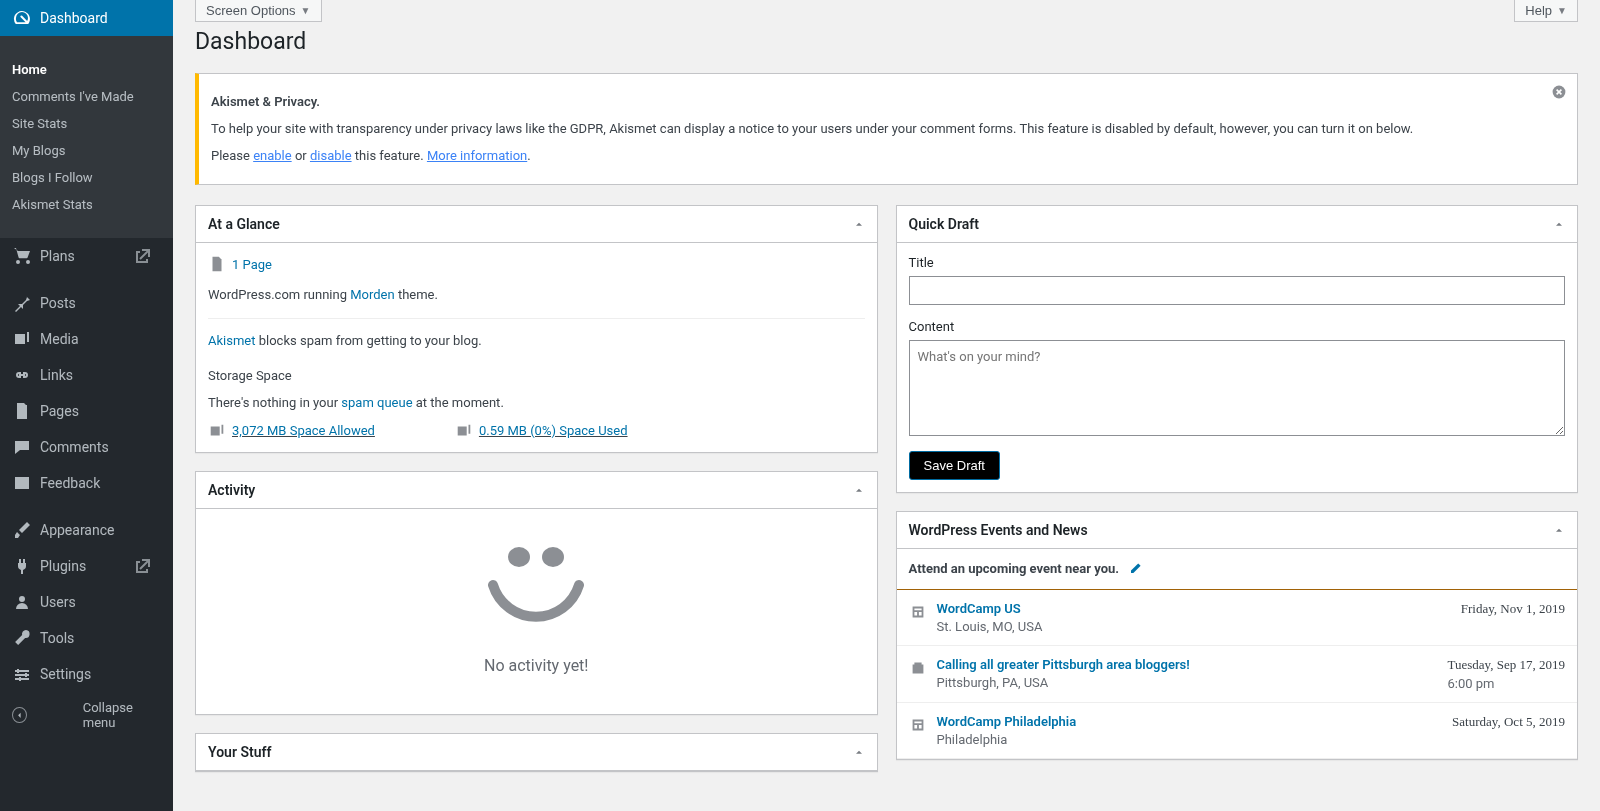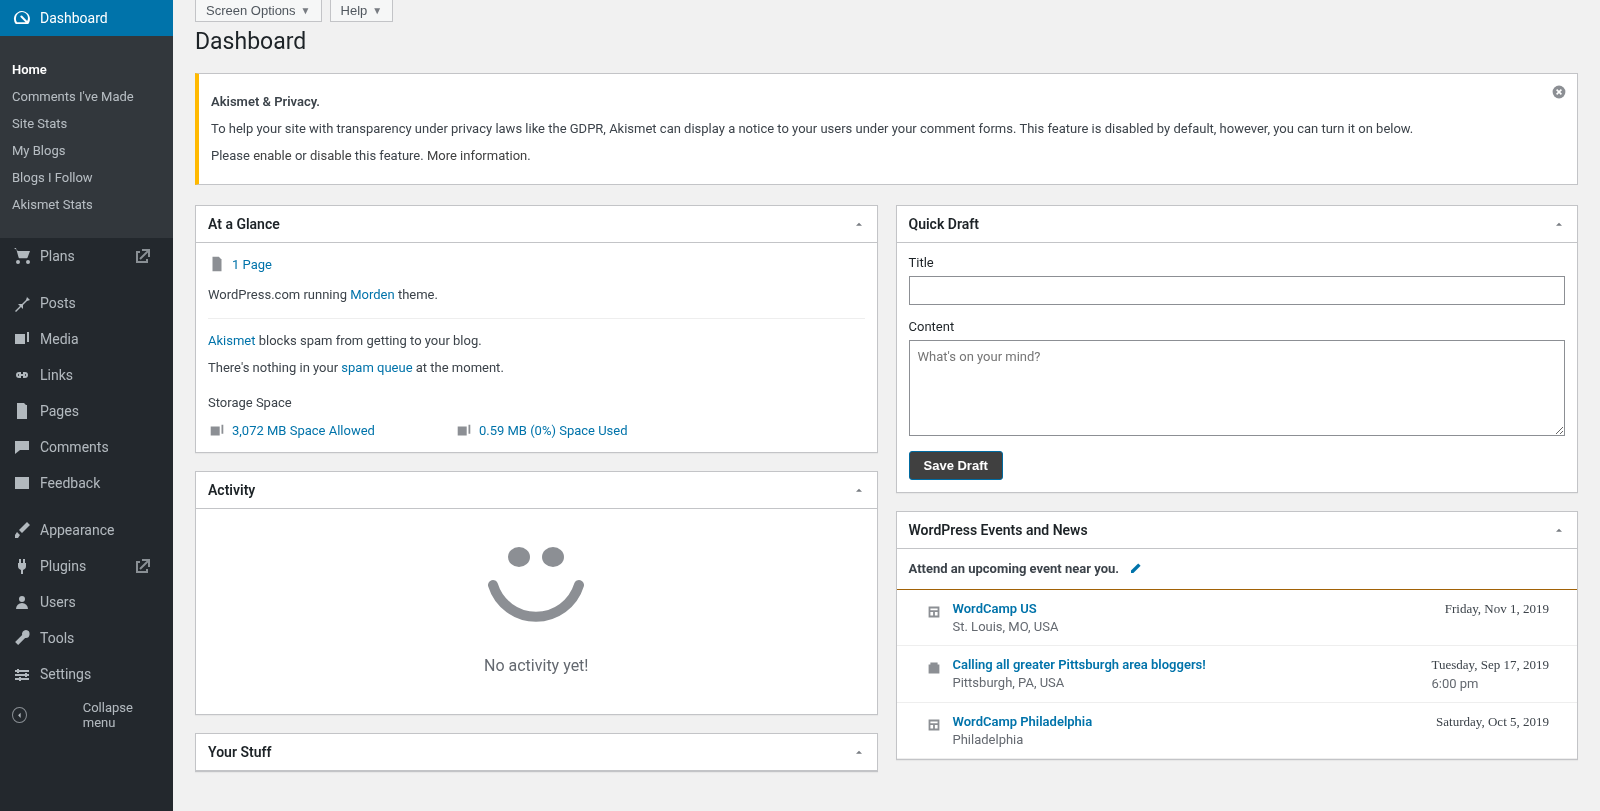--- a/index.html
+++ b/index.html
@@ -11,53 +11,53 @@
 .menu-item.current::after { content: ""; position: absolute; right: -8px; top: 50%; transform: translateY(-50%); border: 8px solid transparent; border-right-color: #f1f1f1; }
 .menu-sep { height: 5px; margin: 3px 0; }
 .menu-icon { width: 20px; height: 20px; margin-right: 8px; display: inline-flex; align-items: center; justify-content: center; fill: currentColor; }
 .submenu { background: #32373c; padding: 20px 0; }
 .submenu-item { padding: 6px 12px; color: rgba(240,246,252,0.7); font-size: 13px; cursor: pointer; }
 .submenu-item.current { color: #fff; font-weight: 600; }
 .ext-icon { margin-left: auto; fill: rgba(240,246,252,0.5); }
 .collapse-item { display: flex; align-items: center; padding: 8px 12px; color: rgba(240,246,252,0.7); cursor: pointer; font-size: 13px; gap: 48px; }
 .collapse-item .menu-icon { border: 1px solid rgba(240,246,252,0.5); border-radius: 50%; width: 16px; height: 16px; }
 .main { flex: 1; padding: 0 22px 22px 22px; }
-.top-controls { display: flex; justify-content: flex-start; gap: 8px; padding: 0; }
+.top-controls { display: flex; justify-content: space-between; gap: 8px; padding: 0; }
 .top-btn { background: #f6f7f7; border: 1px solid #c3c4c7; padding: 3px 10px; font-size: 13px; color: #50575e; cursor: pointer; display: inline-flex; align-items: center; gap: 5px; border-top: 0; }
 .top-btn .tri { font-size: 10px; color: #787c82; }
 h1.page-title { font-size: 23px; font-weight: 400; margin: 6px 0 18px; color: #1d2327; }
 .notice { background: #fff; border: 1px solid #c3c4c7; border-left: 4px solid #ffb900; padding: 12px; margin-bottom: 20px; position: relative; line-height: 1.6; }
 .notice .dismiss { position: absolute; right: 10px; top: 10px; width: 16px; height: 16px; fill: #72777c; cursor: pointer; }
 .notice strong { font-weight: 600; }
 .notice p { margin: 6px 0; }
-.notice a { color: #404040; }
+.notice a { color: #3b82f6; text-decoration: underline; }
 .columns { display: flex; gap: 18px; }
 .col { flex: 1; display: flex; flex-direction: column; gap: 18px; }
 .postbox { background: #fff; border: 1px solid #c3c4c7; box-shadow: 0 1px 1px rgba(0,0,0,0.04); }
 .postbox-header { display: flex; align-items: center; justify-content: space-between; padding: 10px 12px; border-bottom: 1px solid #c3c4c7; }
 .postbox-header h2 { font-size: 14px; font-weight: 600; color: #1d2327; }
 .toggle { fill: #787c82; cursor: pointer; }
 .inside { padding: 12px; font-size: 13px; color: #3c434a; }
 .inside a { color: #0073aa; text-decoration: none; }
 .glance-row { display: flex; align-items: center; gap: 6px; margin-bottom: 12px; }
 .small-icon { width: 18px; height: 18px; fill: #8c8f94; }
 .inside p { margin: 6px 0; line-height: 1.6; }
 .inside hr { border: none; border-top: 1px solid #eee; margin: 12px 0; }
 .storage-row { display: flex; gap: 80px; margin-top: 8px; }
-.storage-item { display: flex; align-items: center; gap: 6px; }
+.storage-item { display: flex; align-items: center; gap: 6px; text-decoration: underline; }
 .activity-empty { text-align: center; padding: 26px 0 30px; }
 .smile { width: 110px; height: 100px; margin: 0 auto 18px; display: block; }
 .activity-empty p { color: #646970; font-size: 16px; }
 .form-label { display: block; margin-bottom: 6px; color: #1d2327; }
 .form-input { width: 100%; border: 1px solid #8c8f94; padding: 6px 8px; font-size: 13px; margin-bottom: 14px; background: #fff; }
 .form-textarea { width: 100%; border: 1px solid #8c8f94; padding: 8px; font-size: 13px; min-height: 96px; margin-bottom: 12px; resize: vertical; font-family: inherit; }
-.btn-primary { background: #404040; border: 1px solid #006ba1; color: #fff; padding: 6px 14px; font-size: 13px; border-radius: 3px; cursor: pointer; font-weight: bold; }
+.btn-primary { background: #000000; border: 1px solid #006ba1; color: #fff; padding: 6px 14px; font-size: 13px; border-radius: 3px; cursor: pointer; }
 .events-intro { padding: 12px; border-bottom: 1px solid #a16207; display:flex; gap:8px;font-weight:bold; }
 .pencil { fill: #0073aa; width:16px; height:16px; cursor:pointer; }
-.event-row { display: flex; justify-content: space-between; padding: 11px 28px; border-bottom: 1px solid #eee; align-items: flex-start; }
+.event-row { display: flex; justify-content: space-between; padding: 11px 12px; border-bottom: 1px solid #eee; align-items: flex-start; }
 .event-left { display: flex; gap: 10px; }
 .event-icon { width: 18px; height: 18px; fill: #8c8f94; flex-shrink: 0; margin-top: 2px; }
 .event-title { color: #0073aa; font-weight: 600; font-size: 13px; }
 .event-loc { color: #646970; margin-top: 3px; }
 .event-date { color: #3c434a; text-align: left; font-size: 13px; font-family: Liberation Serif, serif; }
 .event-time { color: #646970; margin-top: 3px; }
 </style>
 </head>
 <body>
 
@@ -234,22 +234,22 @@
           <div class="inside">
             <div class="glance-row">
               <svg class="small-icon" viewBox="0 0 20 20">
                   <path d="M5 2h7l3 3v13H5z"></path>
                 </svg>
               <a>1 Page</a>
             </div>
             <p><span>WordPress.com running </span><a>Morden</a><span> theme.</span></p>
             <hr>
             <p><a>Akismet</a><span> blocks spam from getting to your blog.</span></p>
+            <p style="margin-top:14px">Storage Space</p>
             <p><span>There's nothing in your </span><a>spam queue</a><span> at the moment.</span></p>
-            <p style="margin-top:14px">Storage Space</p>
             <div class="storage-row">
               <div class="storage-item">
                 <svg class="small-icon" viewBox="0 0 20 20">
                     <path d="M3 5h10v10H3zM15 3h2v10h-2z"></path>
                   </svg>
                 <a>3,072 MB Space Allowed</a>
               </div>
               <div class="storage-item">
                 <svg class="small-icon" viewBox="0 0 20 20">
                     <path d="M3 5h10v10H3zM15 3h2v10h-2z"></path>

